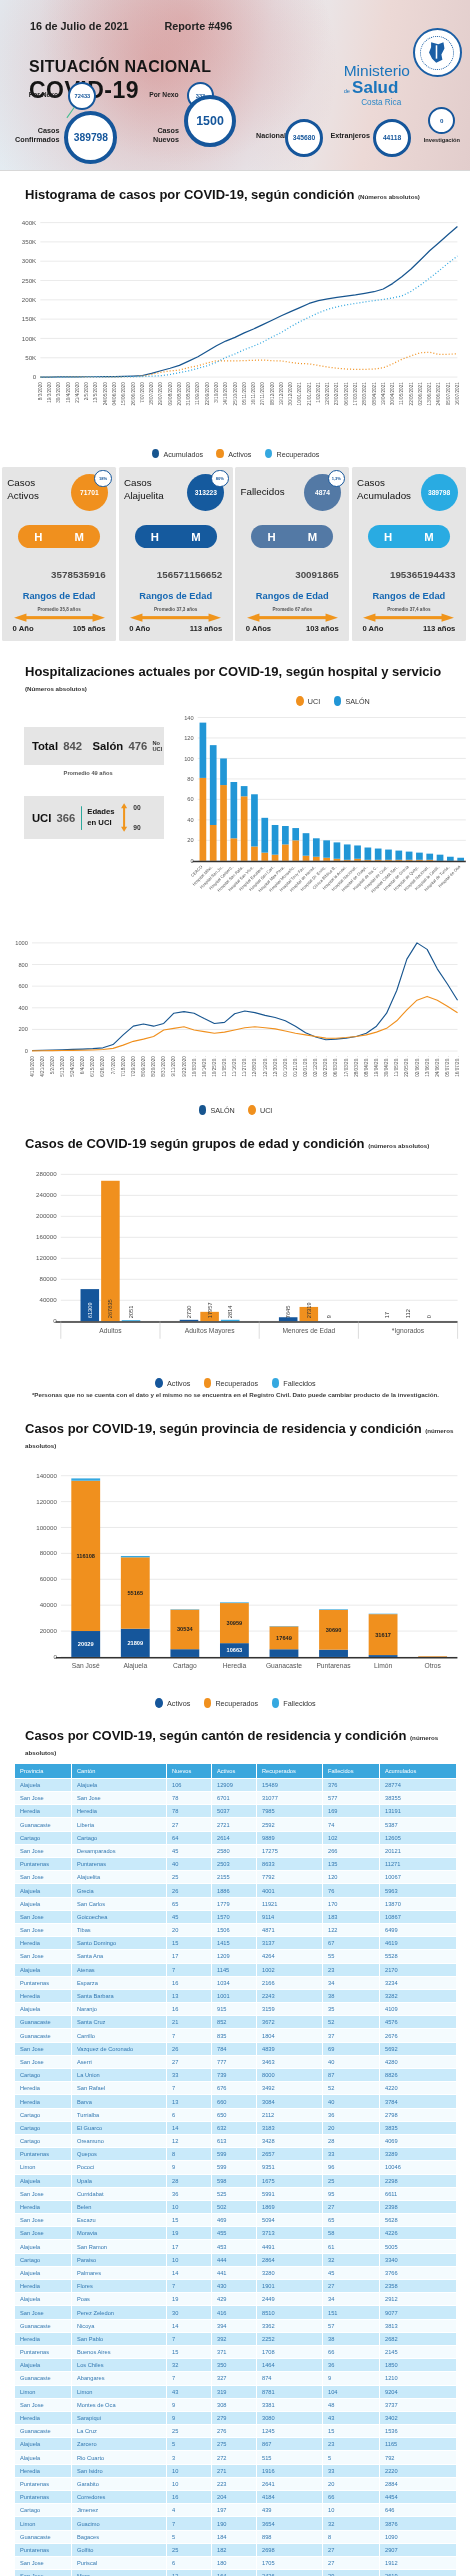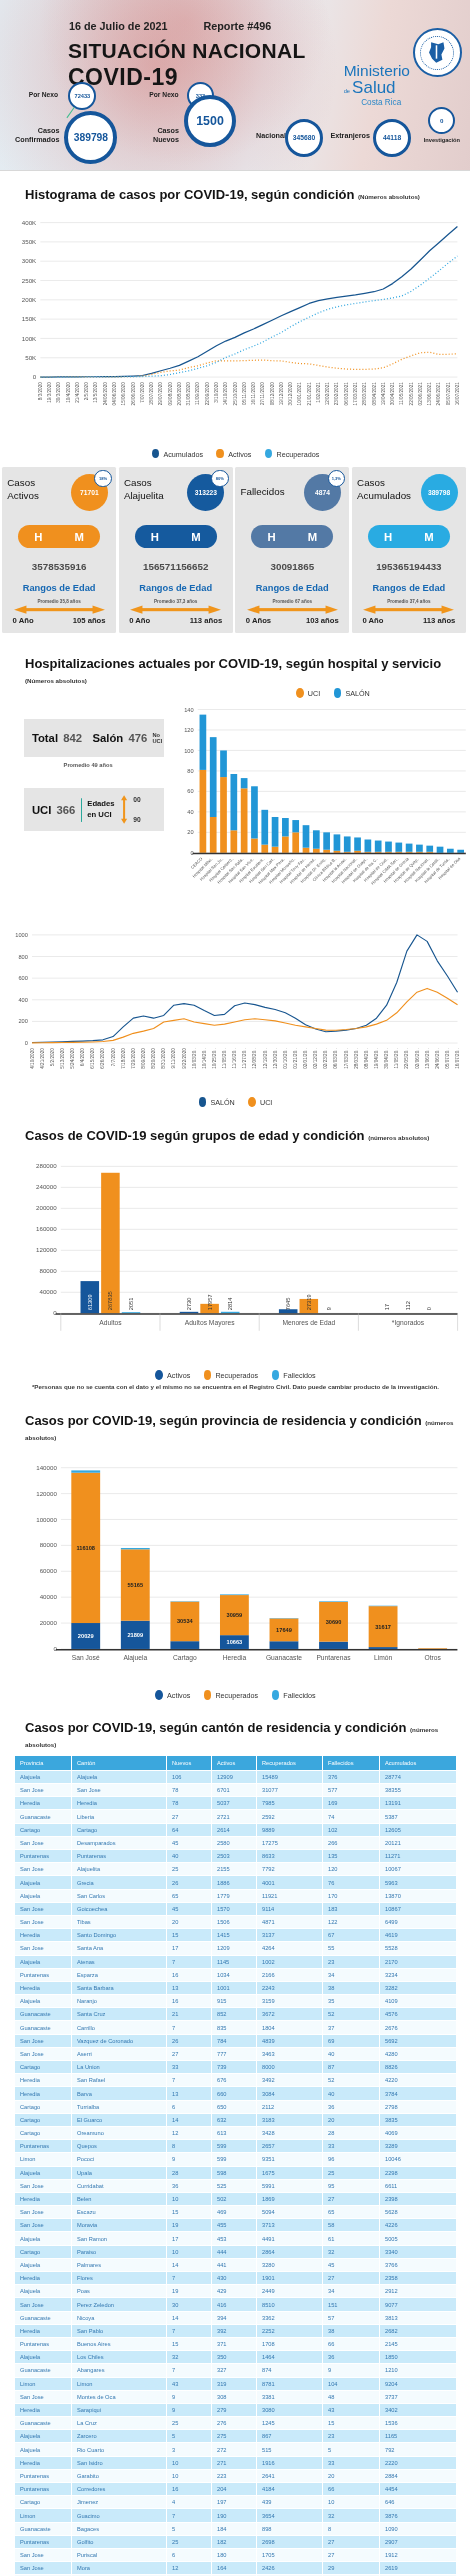--- a/index.html
+++ b/index.html
@@ -3,29 +3,29 @@
 <meta charset="utf-8">
 <style>
   html,body{margin:0;padding:0;background:#fff;font-family:"Liberation Sans",sans-serif;}
   .page{width:471px;margin:0 auto;background:#fff;}
   
   .hero{position:relative;height:170px;
     background:
       radial-gradient(circle at 155px 67px, rgba(205,95,90,.38), rgba(205,95,90,0) 55%),
       radial-gradient(circle at 185px 20.6px, rgba(205,95,90,.25), rgba(205,95,90,0) 45%),
       linear-gradient(100deg,#e3ebf1 0%,#e9eef3 55%,#ecd9d6 78%,#e2cdcc 100%);
-    border-bottom:0.5px solid #d8d8d8;padding-left:39px;}
+    border-bottom:0.5px solid #d8d8d8;}
   .hero-date-row{display:flex;gap:36px;padding:19.6px 0 0 30px;font-weight:bold;font-size:10.8px;color:#222;}
   .hero-title{padding:7.2px 0 0 29px;color:#151515;}
-  .hero-title .t1{font-size:21px;font-weight:bold;letter-spacing:0.3px;}
+  .hero-title .t1{font-size:16px;font-weight:bold;letter-spacing:0.3px;margin-top:19px;}
   .hero-title .t2{font-size:23px;font-weight:bold;letter-spacing:0.5px;margin-top:1px;}
   .ministry{position:absolute;top:31px;right:61px;text-align:left;color:#1b75bc;line-height:1;}
   .ministry .m1{font-size:15.5px;margin-top:32px;}
   .ministry .m2{font-size:5.7px;display:inline-block;margin-right:2.1px;}
-  .ministry .m3{font-size:17px;font-weight:normal;display:inline-block;}
+  .ministry .m3{font-size:17px;font-weight:bold;display:inline-block;}
   .ministry .m4{font-size:8.2px;margin-top:3.1px;margin-left:17.5px;color:#2b88c8;}
   .seal{position:absolute;top:28px;right:9.3px;width:45px;height:45px;border-radius:50%;
     border:2.1px solid #1b5fa5;background:#fff;display:flex;align-items:center;justify-content:center;}
   .seal-inner{width:32px;height:32px;border-radius:50%;border:0.5px dotted #1b5fa5;display:flex;align-items:center;justify-content:center;}
   
   .stats-row{position:absolute;left:0;bottom:3.1px;width:471px;height:88px;}
   .stat-group{position:absolute;height:85px;}
   .circ{border-radius:50%;background:#fff;display:flex;align-items:center;justify-content:center;
         color:#15569b;font-weight:bold;}
   .nexo-label{position:absolute;font-weight:bold;font-size:6.7px;color:#222;}
@@ -40,21 +40,21 @@
   .card-top{position:relative;height:44px;}
   .card-title{font-size:9.8px;font-weight:normal;color:#111;line-height:1.3;padding-top:3.1px;}
   .card-circle{position:absolute;right:3.1px;top:0;width:37px;height:37px;border-radius:50%;
       background:var(--accent);color:#fff;font-weight:bold;font-size:6.7px;
       display:flex;align-items:center;justify-content:center;}
   .card-badge{position:absolute;right:-1px;top:-4.1px;width:15.5px;height:15.5px;border-radius:50%;
       background:#fff;border:1.5px solid #15569b;color:#15569b;font-size:4.1px;font-weight:bold;
       display:flex;align-items:center;justify-content:center;}
   .hm-pill{margin:7.2px auto 0;width:82px;height:23px;border-radius:12.4px;background:var(--accent);
       display:flex;align-items:center;justify-content:space-around;color:#fff;font-size:11.3px;font-weight:bold;}
-  .hm-vals{display:flex;justify-content:center;width:93px;margin:13px auto 0;
+  .hm-vals{display:flex;justify-content:flex-end;width:93px;margin:21px auto 0;
       font-size:9.8px;font-weight:bold;color:#4c4c4c;}
   .rangos{margin-top:11.3px;text-align:center;color:#1668b3;font-size:9.3px;font-weight:bold;}
   .promedio{margin-top:5.2px;text-align:center;font-size:4.6px;font-weight:bold;color:#555;}
   .range-arrow{display:block;margin:1px auto 0;}
   .range-vals{display:flex;justify-content:space-between;width:93px;margin:2.1px auto 0;
       font-size:7.7px;font-weight:bold;color:#222;}
   
   .hosp-wrap{display:flex;padding:2.1px 3.1px 0 3.1px;}
   .hosp-left{width:170px;padding-top:31px;}
   .gray-box{background:#e5e5e5;border-radius:0;padding:7.2px 8.2px;margin:0 9.3px 5.2px 20.6px;

